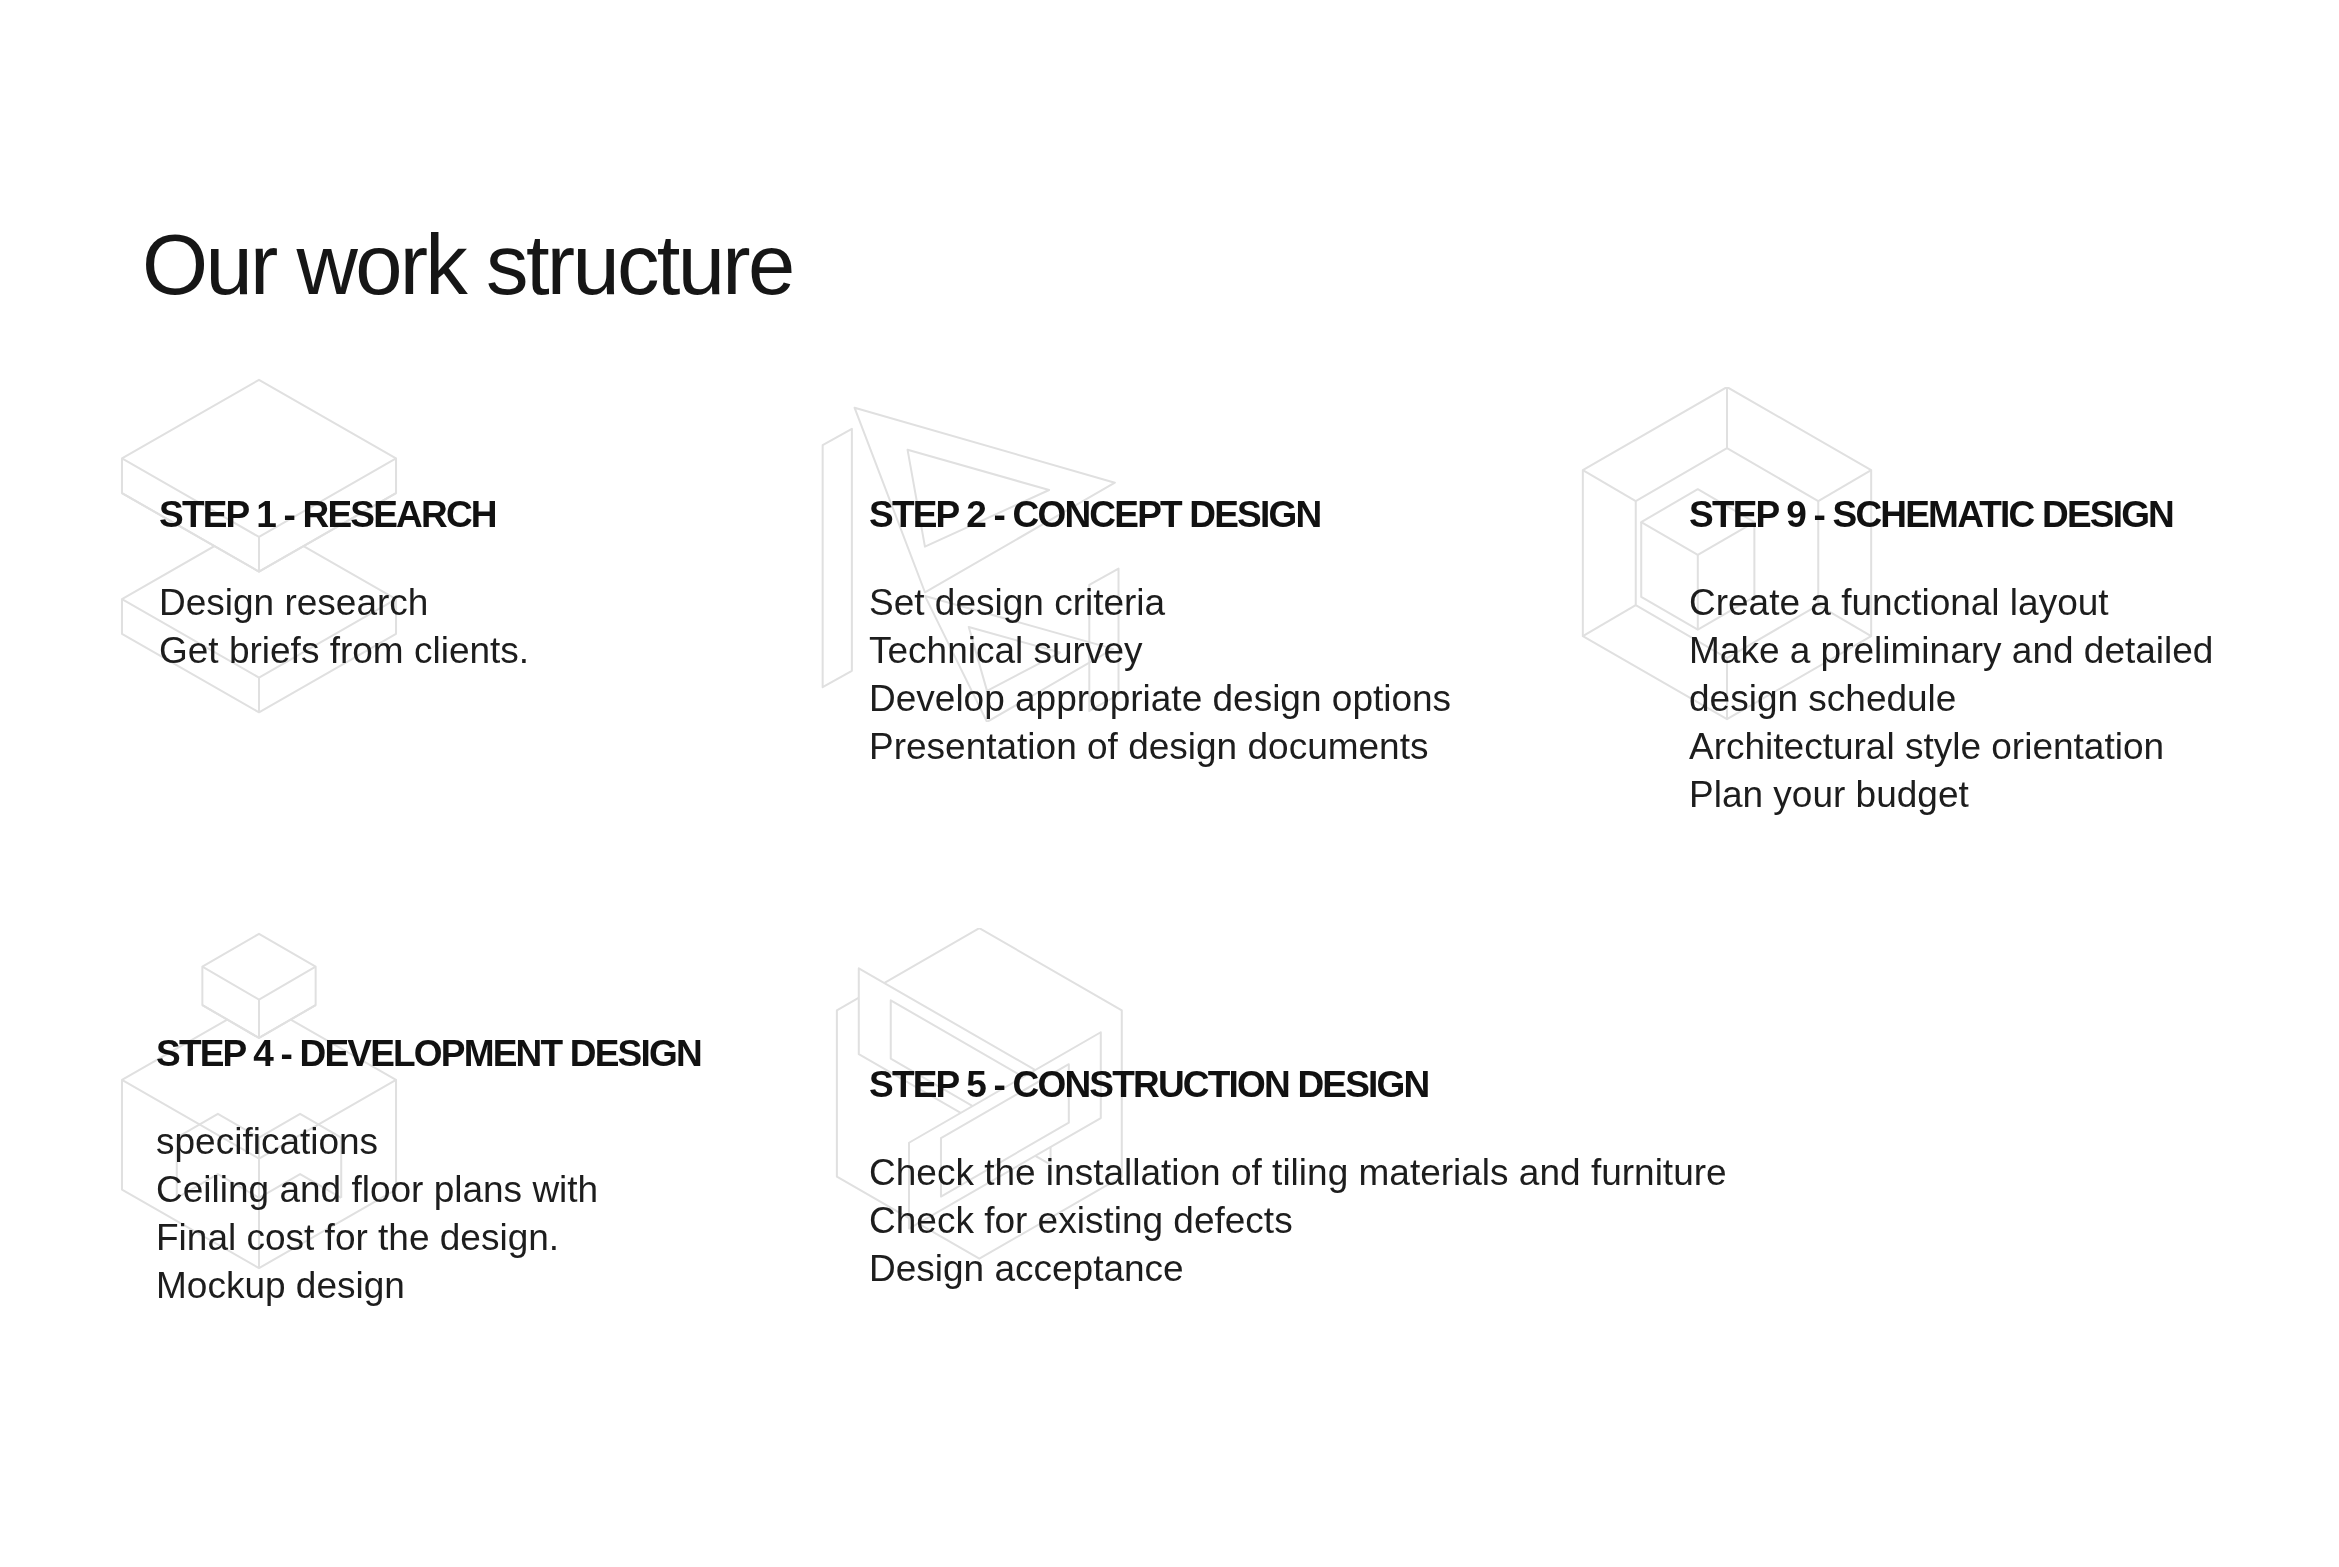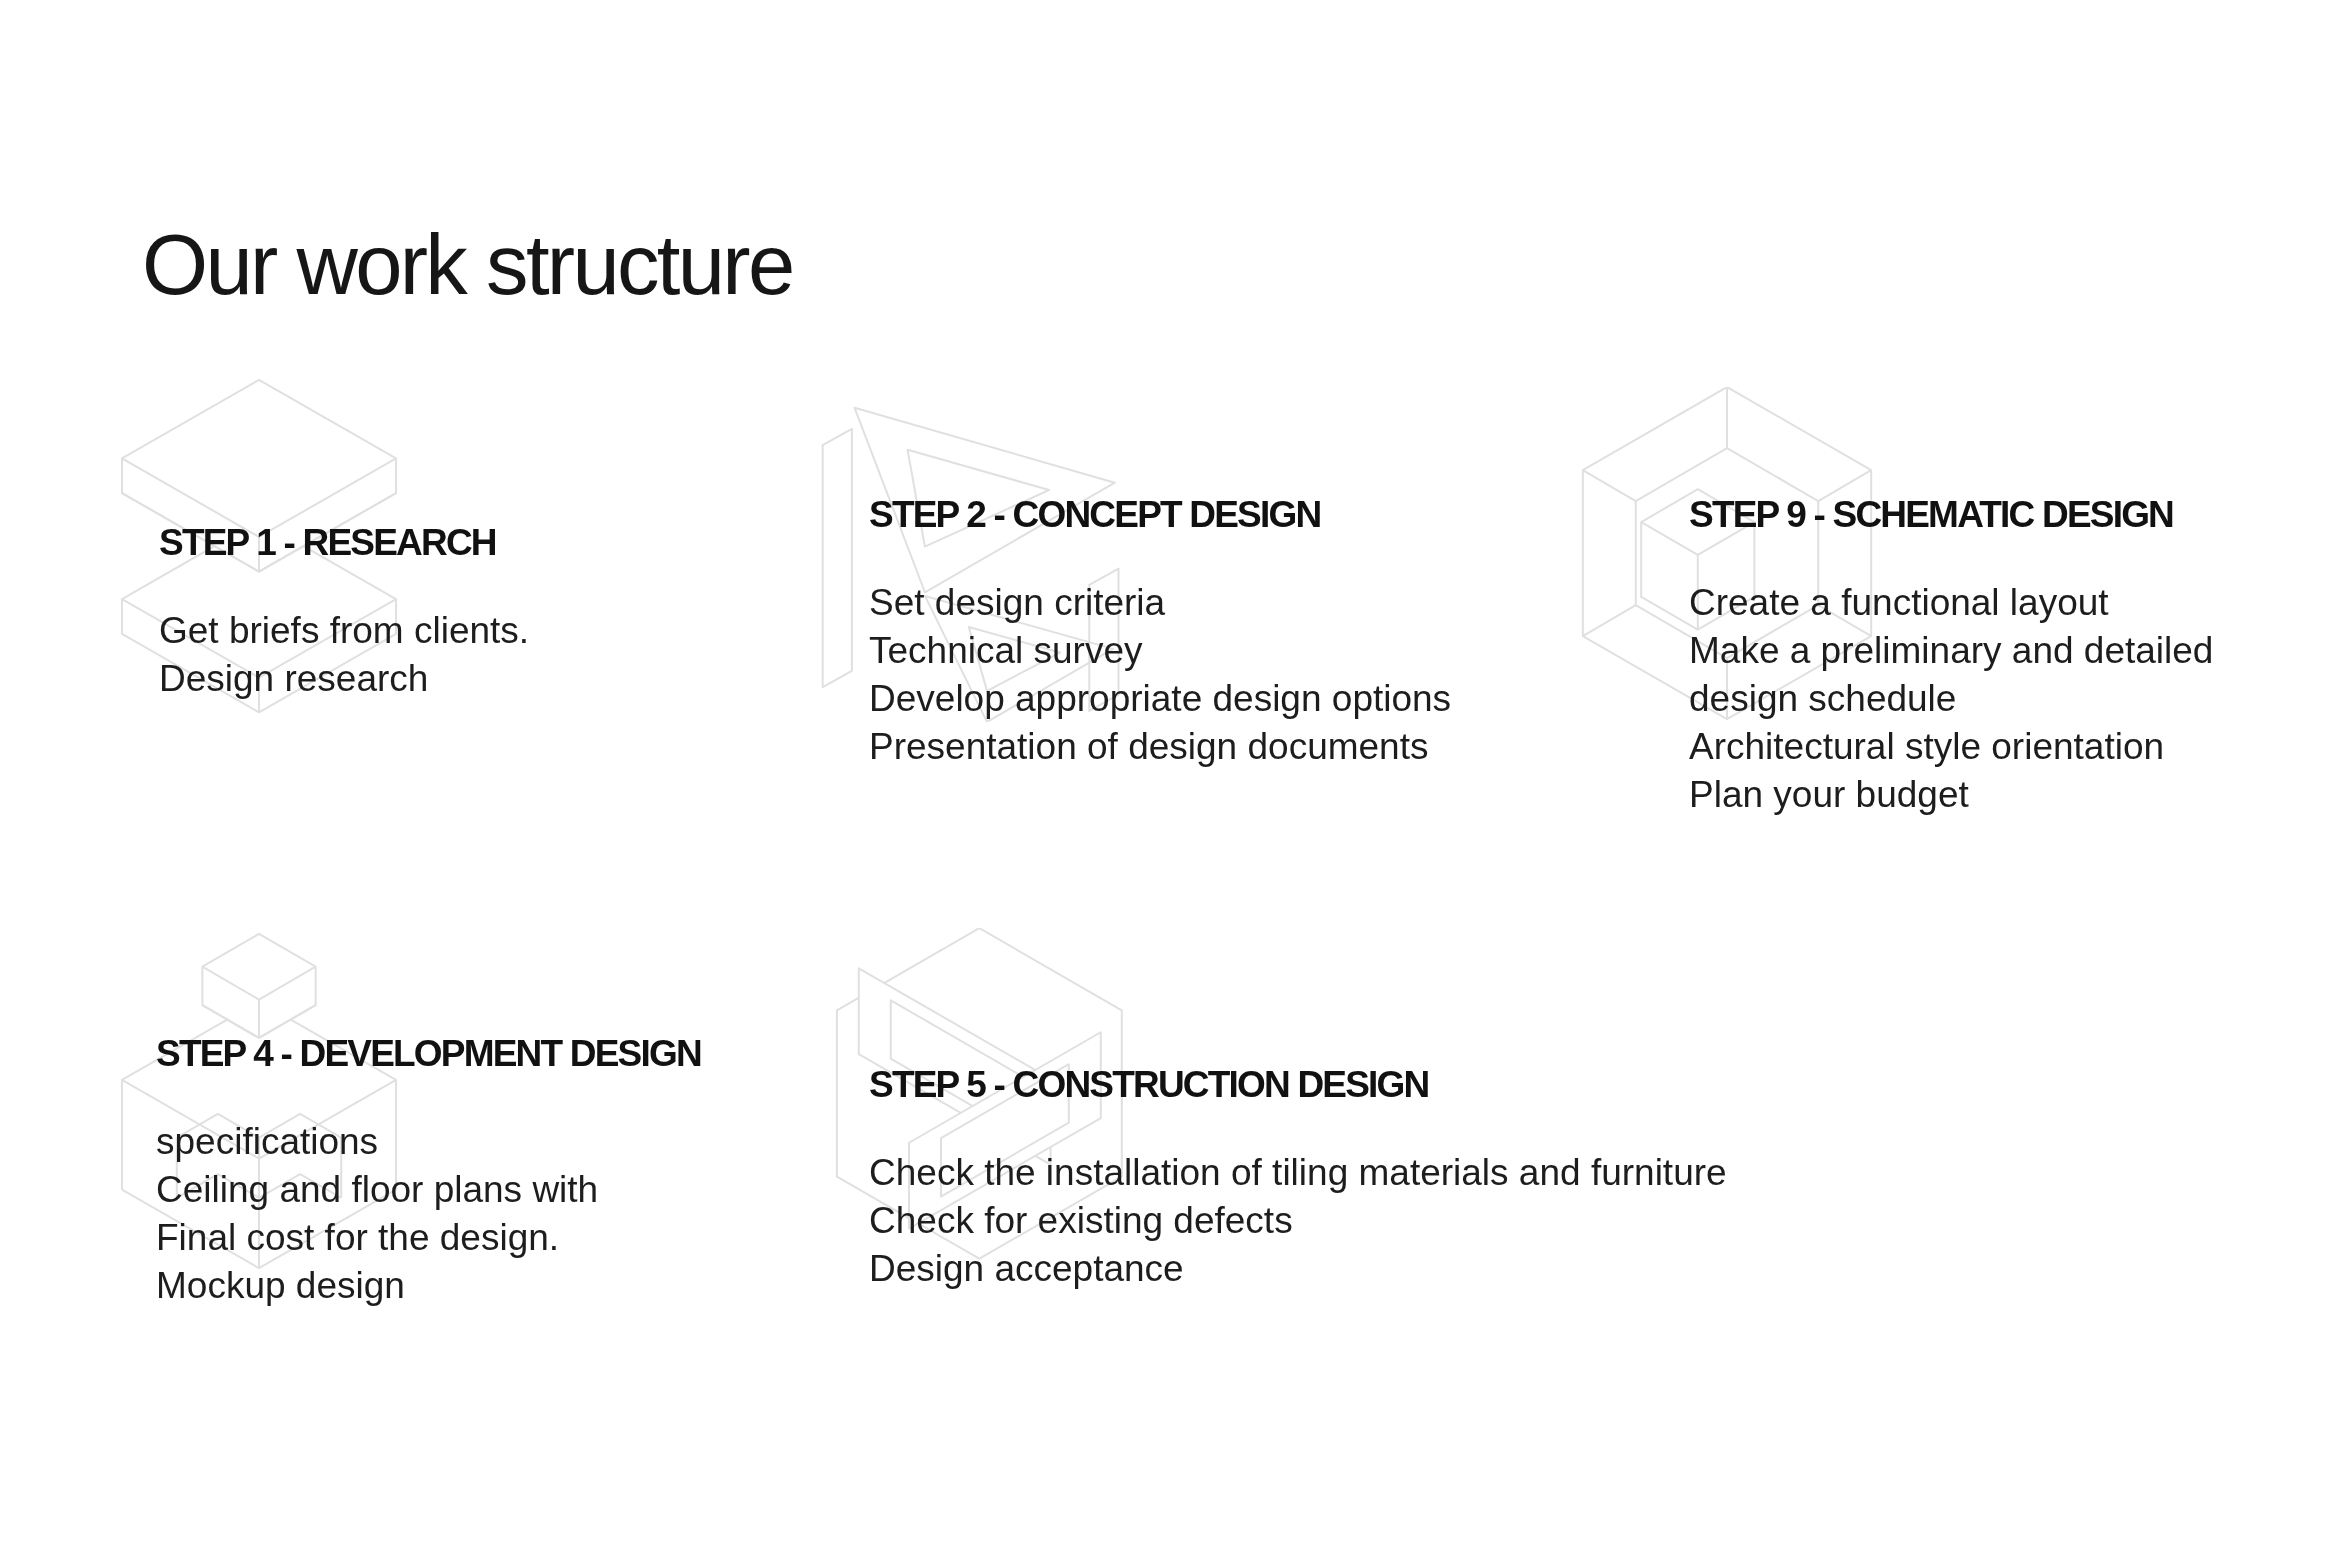--- a/index.html
+++ b/index.html
@@ -22,21 +22,21 @@
     letter-spacing:-1.8px;color:var(--heading-color,#111);
     white-space:nowrap;
   }
   .step-body{margin-top:43px;}
   .body-line{
     font-size:37px;line-height:48px;font-weight:400;
     color:var(--body-color,#1d1d1d);white-space:nowrap;
   }
   .icon{position:absolute;z-index:1;color:var(--icon-line-color,#e0e0e0);}
   .icon svg{display:block;}
-  .s1{left:159px;top:494px;margin-top:28px;}
+  .s1{left:159px;top:494px;}
   .s2{left:869px;top:494px;}
   .s3{left:1689px;top:494px;}
   .s4{left:156px;top:1033px;}
   .s5{left:869px;top:1064px;}
   .i1{left:120px;top:378px;}
   .i2{left:819px;top:384px;}
   .i3{left:1581px;top:387px;}
   .i4{left:120px;top:932px;}
   .i5{left:825px;top:928px;}
 </style>
@@ -125,22 +125,22 @@
       <path d="M302 114 L92 235 L92 329 L302 208 Z" fill="#ffffff"></path>
       <path d="M267 149 L127 230 L127 294 L267 213 Z" fill="#ffffff"></path>
     </svg>
   </div>
 
   <div class="slide-title">Our work structure</div>
 
   <div class="step s1">
     <div class="step-heading">STEP 1 - RESEARCH</div>
     <div class="step-body">
+      <div class="body-line">Design research</div>
       <div class="body-line">Get briefs from clients.</div>
-      <div class="body-line">Design research</div>
     </div>
   </div>
 
   <div class="step s2">
     <div class="step-heading">STEP 2 - CONCEPT DESIGN</div>
     <div class="step-body">
       <div class="body-line">Set design criteria</div>
       <div class="body-line">Technical survey</div>
       <div class="body-line">Develop appropriate design options</div>
       <div class="body-line">Presentation of design documents</div>

